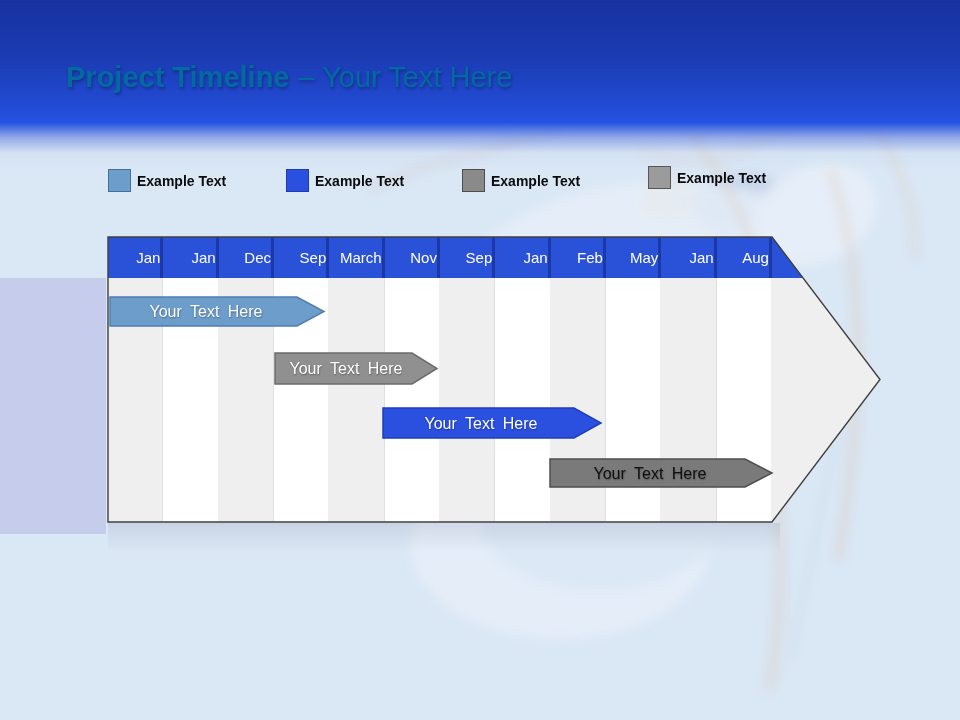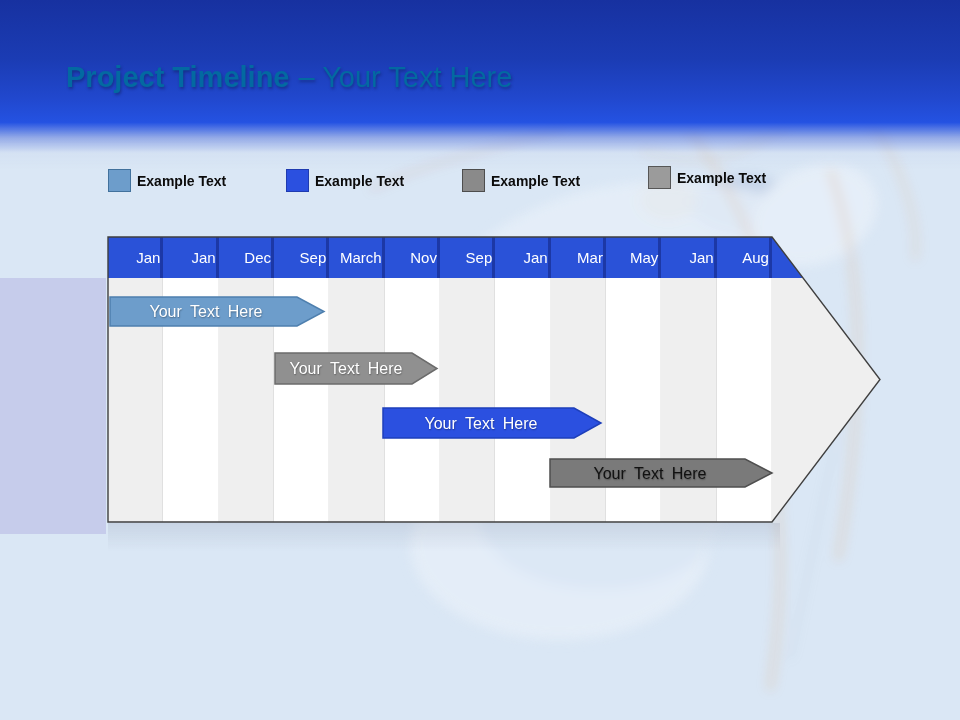--- a/index.html
+++ b/index.html
@@ -170,21 +170,21 @@
 
   <div class="month-header-row" style="background: rgb(42, 82, 216);">
     <div class="month-cell">Jan</div>
     <div class="month-cell">Jan</div>
     <div class="month-cell">Dec</div>
     <div class="month-cell">Sep</div>
     <div class="month-cell">March</div>
     <div class="month-cell">Nov</div>
     <div class="month-cell">Sep</div>
     <div class="month-cell">Jan</div>
-    <div class="month-cell">Mar</div>
+    <div class="month-cell">Feb</div>
     <div class="month-cell">May</div>
     <div class="month-cell">Jan</div>
     <div class="month-cell">Aug</div>
   </div>
 
   <svg class="bar" style="left:1px;top:59px;width:216px;height:31px" viewBox="0 0 216 31">
     <polygon points="1,1 188,1 215,15.5 188,30 1,30" stroke-width="1.5" fill="#6D9DCB" stroke="#4E7FAE"></polygon>
     <text x="97" y="21" fill="#FFFFFF">Your Text Here</text>
   </svg>
 

